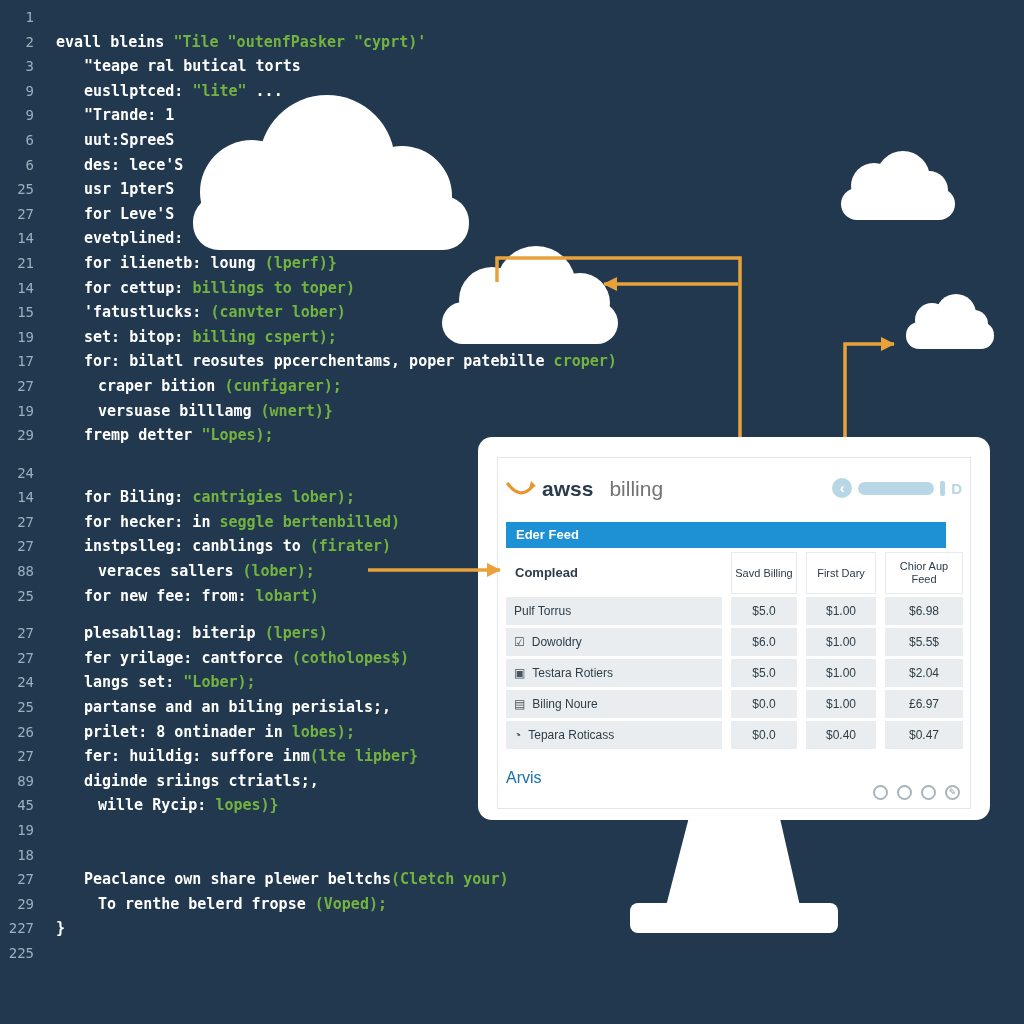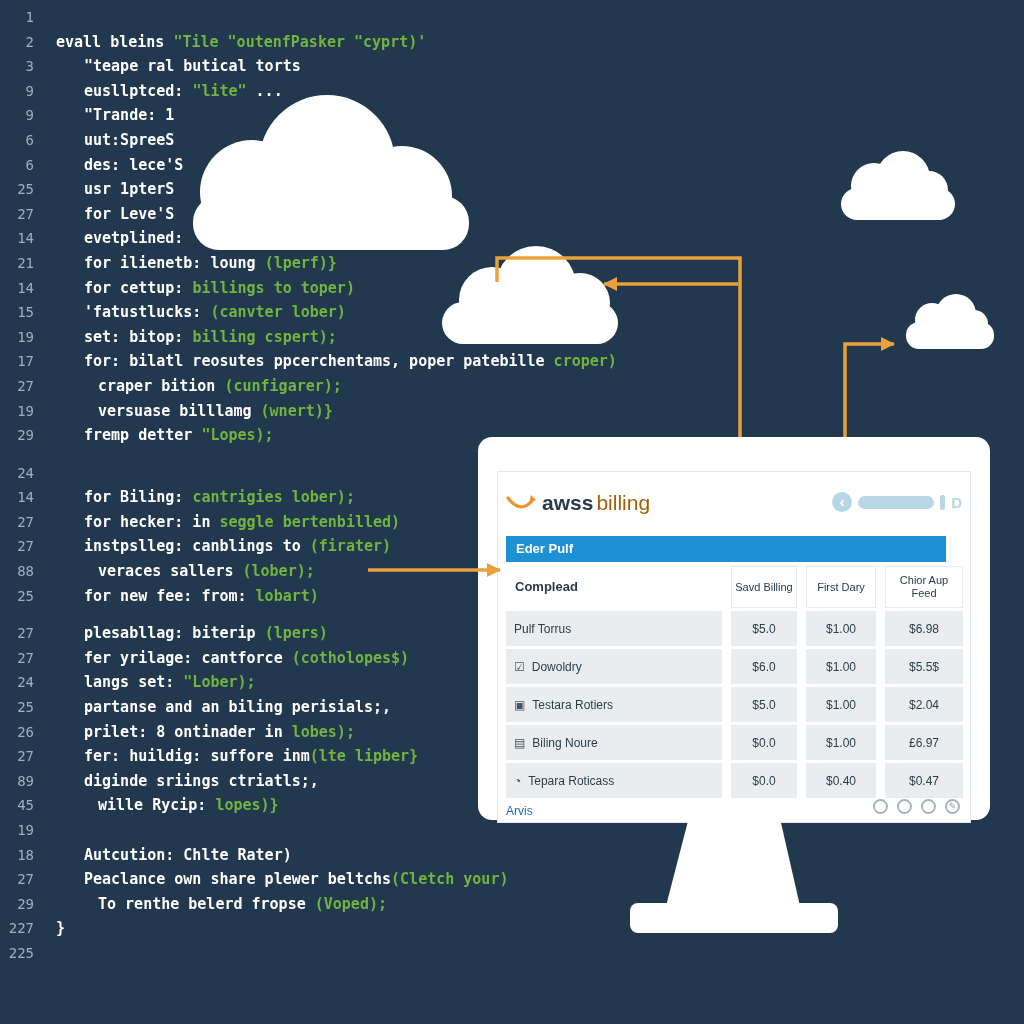--- a/index.html
+++ b/index.html
@@ -17,47 +17,47 @@
   .ind0 { margin-left:22px; } .ind1 { margin-left:50px; } .ind2 { margin-left:64px; }
   .c-w { color:#ffffff; } .c-g { color:#74b33f; }
 
   
   .layer { position:absolute; left:0; top:0; width:1024px; height:1024px; pointer-events:none; }
   .under { z-index:2; } .over { z-index:4; }
 
   
   .monitor { position:absolute; left:478px; top:437px; width:512px; height:383px;
              background:#ffffff; border-radius:14px; z-index:3; }
-  .screen { position:absolute; left:19px; top:34px; width:474px; height:352px;
+  .screen { position:absolute; left:19px; top:20px; width:474px; height:352px;
             border:1px solid #e2e7ec; background:#fff;
             font-family:"Liberation Sans", sans-serif; }
   .app-header { position:relative; display:flex; align-items:center; height:62px; padding:0 8px; }
   .logo { display:inline-flex; align-items:flex-end; }
   .brand-bold { font-size:21px; font-weight:bold; color:#2b3b4a; margin-left:6px; }
-  .brand-light { font-size:21px; color:#a16207; margin-left:3px; }
+  .brand-light { font-size:21px; color:#737373; margin-left:16px; }
   .header-controls { position:absolute; right:8px; top:20px; display:flex; align-items:center; gap:6px; }
   .circle-btn { width:20px; height:20px; border-radius:50%; background:#b9d6e6; color:#fff;
                 font-size:15px; line-height:19px; text-align:center; font-weight:bold; }
   .pill { width:76px; height:13px; border-radius:7px; background:#b9d6e6; }
   .bar-sm { width:5px; height:15px; background:#b9d6e6; border-radius:2px; }
   .badge-d { color:#b9d6e6; font-weight:bold; font-size:15px; }
   .banner { width:440px; height:26px; margin:2px 0 0 8px; background:#1e90d4; color:#fff;
             font-size:13px; font-weight:bold; line-height:26px; padding-left:10px; }
   .btable { width:442px; margin:4px 0 0 8px; }
   .trow { display:grid; grid-template-columns:216px 66px 70px 78px; gap:9px; margin-bottom:3px; }
   .thead .cell { background:#fff; border:1px solid #e6ebee; color:#2b3b4a; font-size:11px;
                  text-align:center; display:flex; align-items:center; justify-content:center;
                  padding:2px; height:42px; line-height:1.15; }
   .thead .cell.first { font-size:13px; font-weight:bold; justify-content:flex-start;
                        padding-left:8px; border-color:transparent; }
-  .tbody .cell { background:#e9edf0; height:35px; font-size:12px; color:#2c3e4a;
+  .tbody .cell { background:#e9edf0; height:28px; font-size:12px; color:#2c3e4a;
                  display:flex; align-items:center; justify-content:center; }
   .tbody .cell.first { justify-content:flex-start; padding-left:8px; gap:7px; }
   .row-icon { font-size:12px; color:#46565f; }
-  .footer-link { display:inline-block; margin:3px 0 0 8px; color:#1a6fae; font-size:12px;
+  .footer-link { display:inline-block; margin:17px 0 0 8px; color:#1a6fae; font-size:16px;
                  cursor:pointer; }
   .pager { position:absolute; right:10px; bottom:8px; display:flex; gap:9px; }
   .dot { width:15px; height:15px; border:2px solid #a9b4bc; border-radius:50%;
          color:#8a97a0; font-size:9px; line-height:11px; text-align:center; }
   .stand { position:absolute; left:666px; top:818px; width:134px; height:88px; background:#fff;
            clip-path:polygon(17% 0, 85% 0, 100% 100%, 0% 100%); z-index:3; }
   .base { position:absolute; left:630px; top:903px; width:208px; height:30px; background:#fff;
           border-radius:8px; z-index:3; }
 </style>
 </head>
@@ -192,21 +192,20 @@
       <div class="code-line">
         <span class="ln">45</span>
         <span class="ct ind2"><span class="c-w">wille Rycip: </span><span class="c-g">lopes)}</span></span>
       </div>
       <div class="code-line">
         <span class="ln">19</span>
         <span class="ct ind1"></span>
       </div>
       <div class="code-line">
         <span class="ln">18</span>
-        <span class="ct ind1"><span class="c-w">Autcution: Chlte Rater)</span></span>
       </div>
       <div class="code-line">
         <span class="ln">27</span>
         <span class="ct ind1"><span class="c-w">Peaclance own share plewer beltchs</span><span class="c-g">(Cletch your)</span></span>
       </div>
       <div class="code-line">
         <span class="ln">29</span>
         <span class="ct ind2"><span class="c-w">To renthe belerd fropse </span><span class="c-g">(Voped);</span></span>
       </div>
       <div class="code-line">
@@ -269,21 +268,21 @@
         <span class="brand-bold">awss</span>
         <span class="brand-light">billing</span>
         <div class="header-controls">
           <div class="circle-btn">‹</div>
           <div class="pill"></div>
           <div class="bar-sm"></div>
           <div class="badge-d">D</div>
         </div>
       </div>
 
-      <div class="banner">Eder Pulf</div>
+      <div class="banner">Eder Feed</div>
 
       <div class="btable">
         <div class="trow thead" id="thead-row">
             <div class="cell first">Complead</div>
             <div class="cell">Savd Billing</div>
             <div class="cell">First Dary</div>
             <div class="cell">Chior Aup Feed</div>
           </div>
         <div class="tbody" id="table-body">
             <div class="trow">

